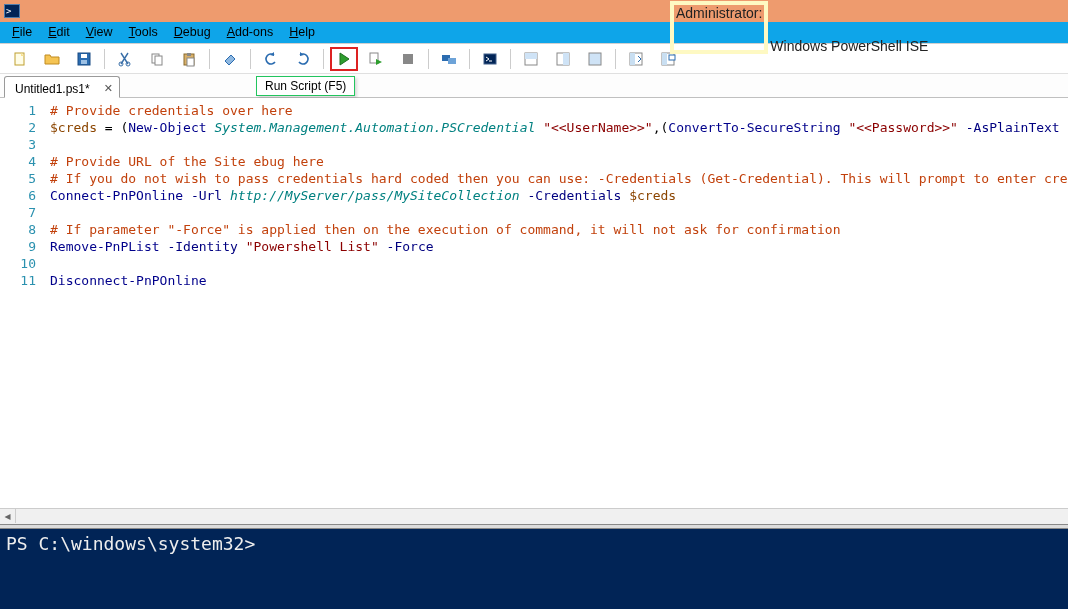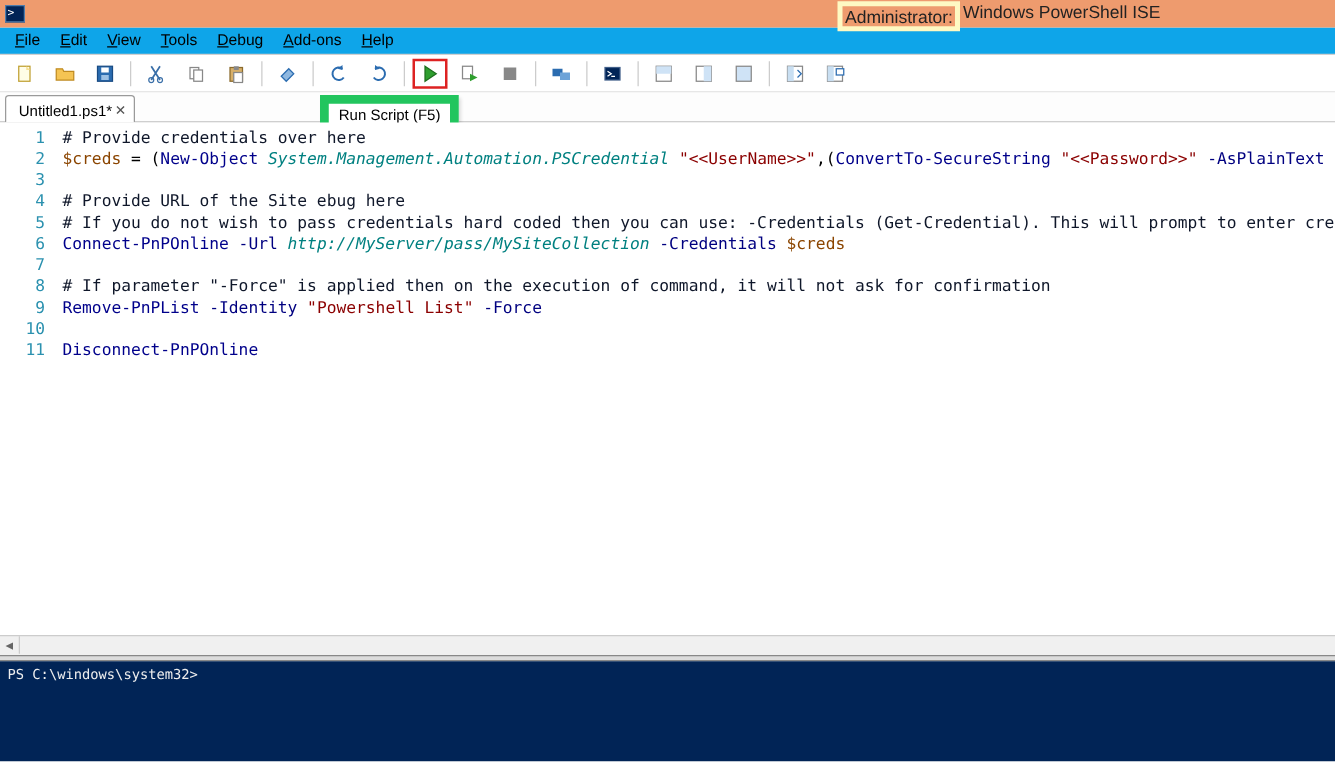--- a/index.html
+++ b/index.html
@@ -105,34 +105,34 @@
   .tab {
     height: 22px;
     border: 1px solid #9a9a9a;
     border-bottom: 1px solid #fff;
     border-radius: 3px 3px 0 0;
     background: #fff;
     padding: 3px 6px 0 10px;
     font-size: 12px;
     display: flex;
     align-items: center;
-    gap: 2px;
+    gap: 14px;
     margin-bottom: -1px;
   }
   .tab-close {
     font-size: 11px;
     color: #555;
     cursor: pointer;
   }
   .tooltip-box {
     position: absolute;
     left: 256px;
     top: 2px;
     background: #fff;
-    border: 7px solid #22c55e;
+    border: 1px solid #22c55e;
     padding: 2px 8px;
     font-size: 12px;
     box-shadow: 2px 2px 3px rgba(0,0,0,.15);
   }
   
   .editor-wrap {
     display: flex;
     height: 410px;
     background: #fff;
     overflow: hidden;
@@ -151,21 +151,21 @@
   .code {
     flex: 1;
     padding: 4px 0 0 8px;
     font-family: Consolas, "Lucida Console", monospace;
     font-size: 13px;
     line-height: 17px;
     white-space: pre;
     color: #000;
     overflow: hidden;
   }
-  .c-comment { color: #0f172a; }
+  .c-comment { color: #c2410c; }
   .c-variable { color: #8b4500; text-align: center; }
   .c-command { color: #00008b; }
   .c-param { color: #000080; }
   .c-type { color: #008080; font-style: italic; }
   .c-string { color: #8b0000; }
   .hscroll {
     height: 16px;
     background: #f0f0f0;
     border-top: 1px solid #ccc;
     position: relative;
@@ -179,32 +179,32 @@
     height: 5px;
     background: #dcdcdc;
     border-top: 1px solid #888;
     border-bottom: 1px solid #888;
   }
   .console {
     height: 80px;
     background: #012456;
     color: #eee;
     font-family: "Lucida Console", Consolas, monospace;
-    font-size: 11px;
+    font-size: 18px;
     padding: 4px 6px;
   }
 </style>
 </head>
 <body>
 
 <div class="titlebar">
   <div class="title-ps-icon">&gt;</div>
   <div class="titletext-wrap">
     <span class="admin-box">Administrator:</span>
-    <span style="padding-left:2px;">Windows PowerShell ISE</span>
+    <span style="padding-left:2px;margin-top:37px;">Windows PowerShell ISE</span>
   </div>
 </div>
 
 <div class="menubar">
   <div class="menu-item"><span class="ul">F</span>ile</div>
   <div class="menu-item"><span class="ul">E</span>dit</div>
   <div class="menu-item"><span class="ul">V</span>iew</div>
   <div class="menu-item"><span class="ul">T</span>ools</div>
   <div class="menu-item"><span class="ul">D</span>ebug</div>
   <div class="menu-item"><span class="ul">A</span>dd-ons</div>

